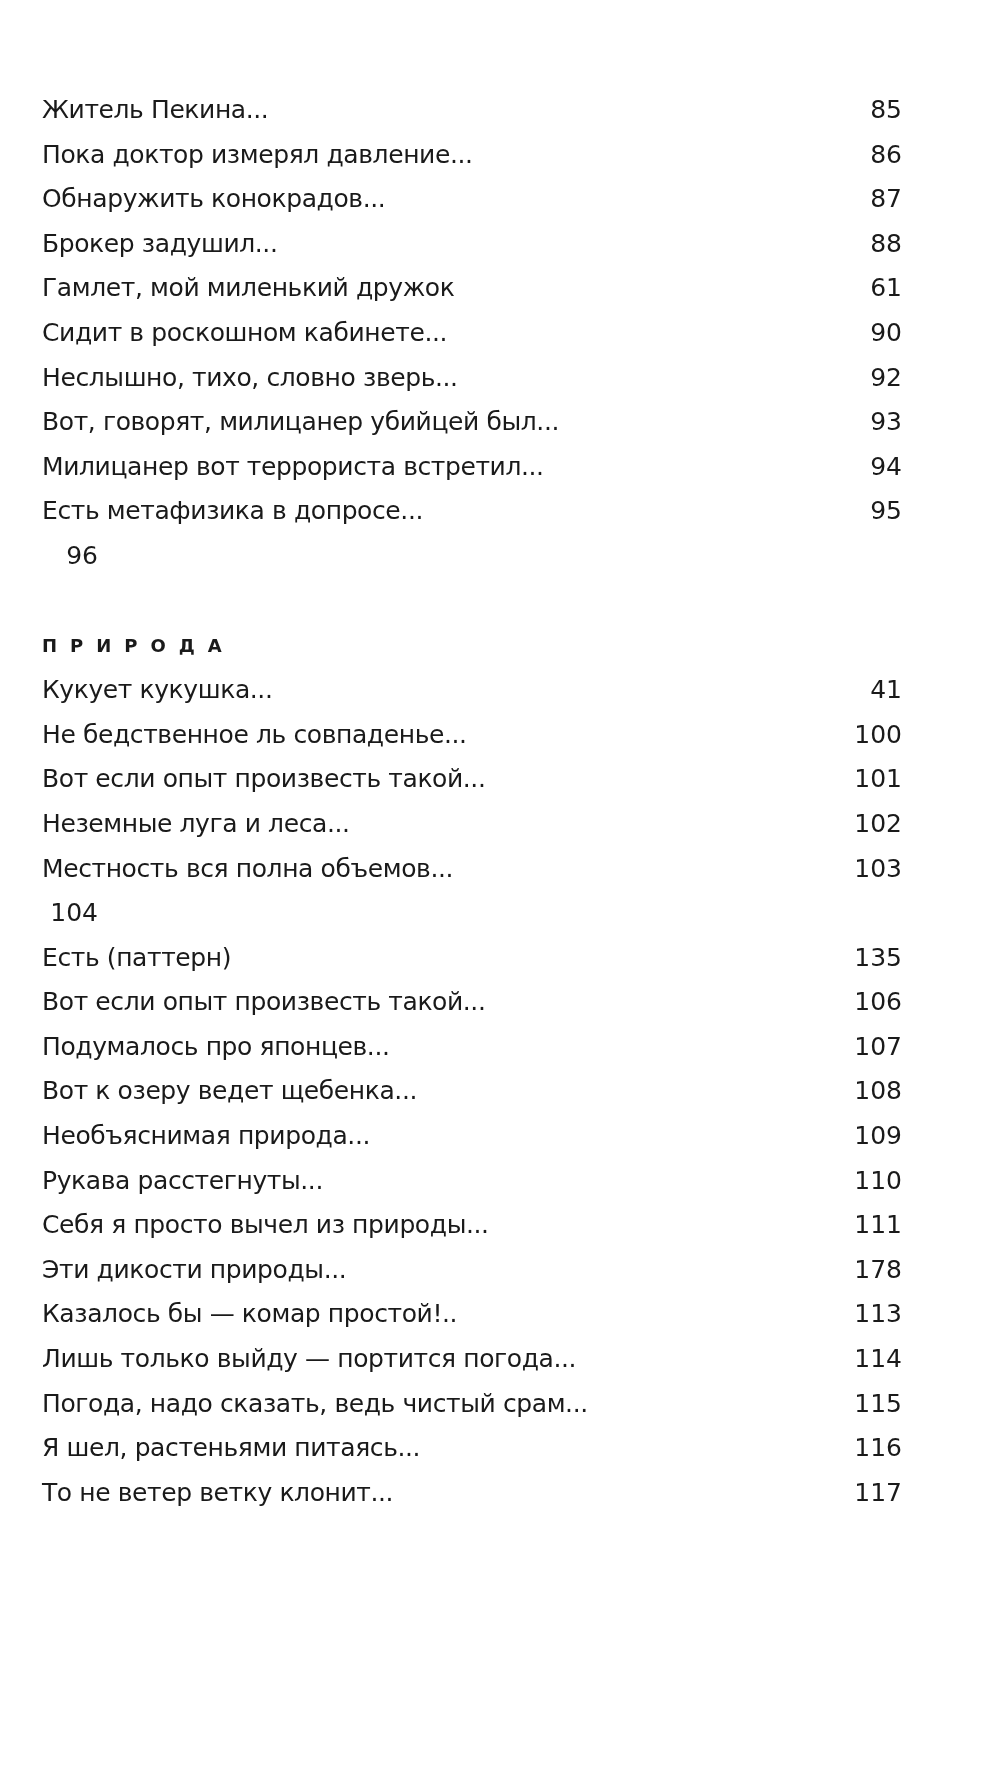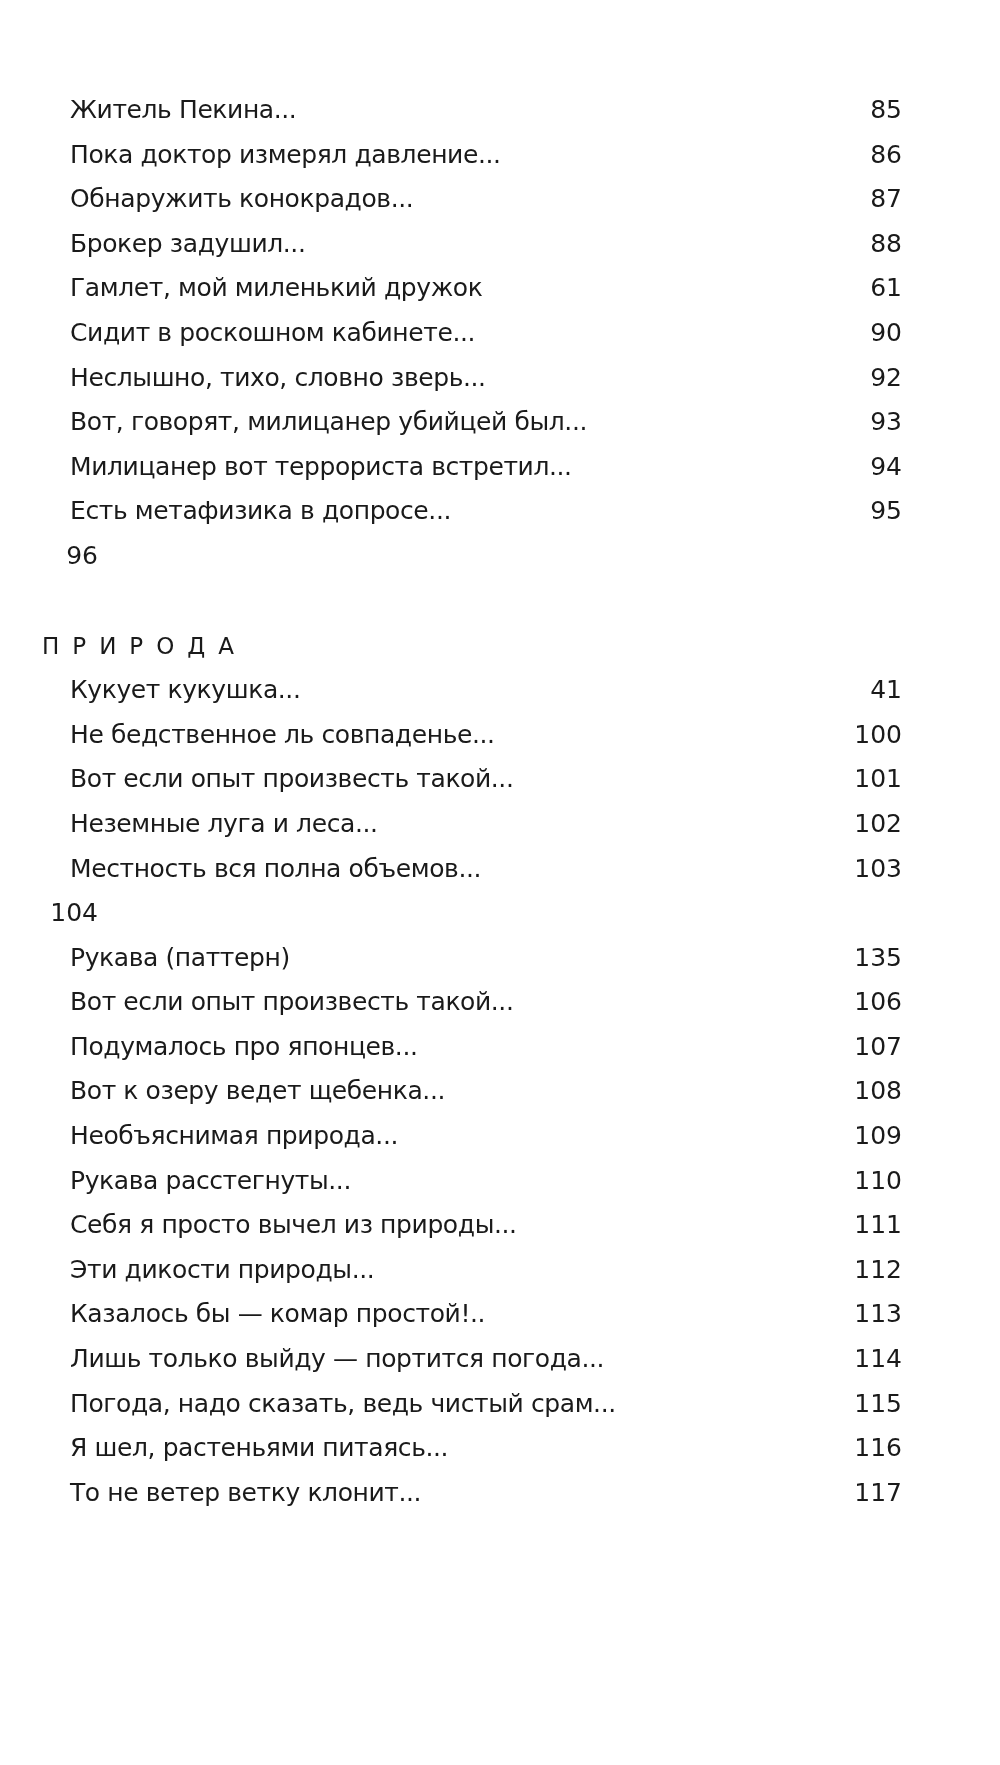--- a/index.html
+++ b/index.html
@@ -25,36 +25,36 @@
       display: flex;
       justify-content: space-between;
       align-items: baseline;
       height: 44.6px;
       line-height: 44.6px;
       font-size: 25px;
       letter-spacing: -0.4px;
     }
     .toc-title {
       white-space: nowrap;
-      margin-left: 28px;
     }
     .toc-page {
       width: 56px;
       text-align: right;
       letter-spacing: 0px;
     }
     .section-gap {
       height: 45px;
     }
     .section-heading {
       height: 44.6px;
       line-height: 44.6px;
-      font-size: 23px;
+      font-size: 18px;
       letter-spacing: 13px;
       color: #1a1a1a;
+      font-weight: bold;
     }
   </style>
 </head>
 <body>
 
 <div class="page">
 
   <div>
     <div class="toc-row">
         <span class="toc-title">Житель Пекина...</span>
@@ -122,21 +122,21 @@
         <span class="toc-page">102</span>
       </div>
     <div class="toc-row">
         <span class="toc-title">Местность вся полна объемов...</span>
         <span class="toc-page">103</span>
       </div>
     <div class="toc-row">
         <span class="toc-page">104</span>
       </div>
     <div class="toc-row">
-        <span class="toc-title">Рукава (паттерн)</span>
+        <span class="toc-title">Есть (паттерн)</span>
         <span class="toc-page">135</span>
       </div>
     <div class="toc-row">
         <span class="toc-title">Вот если опыт произвесть такой...</span>
         <span class="toc-page">106</span>
       </div>
     <div class="toc-row">
         <span class="toc-title">Подумалось про японцев...</span>
         <span class="toc-page">107</span>
       </div>
@@ -151,21 +151,21 @@
     <div class="toc-row">
         <span class="toc-title">Рукава расстегнуты...</span>
         <span class="toc-page">110</span>
       </div>
     <div class="toc-row">
         <span class="toc-title">Себя я просто вычел из природы...</span>
         <span class="toc-page">111</span>
       </div>
     <div class="toc-row">
         <span class="toc-title">Эти дикости природы...</span>
-        <span class="toc-page">112</span>
+        <span class="toc-page">178</span>
       </div>
     <div class="toc-row">
         <span class="toc-title">Казалось бы — комар простой!..</span>
         <span class="toc-page">113</span>
       </div>
     <div class="toc-row">
         <span class="toc-title">Лишь только выйду — портится погода...</span>
         <span class="toc-page">114</span>
       </div>
     <div class="toc-row">

